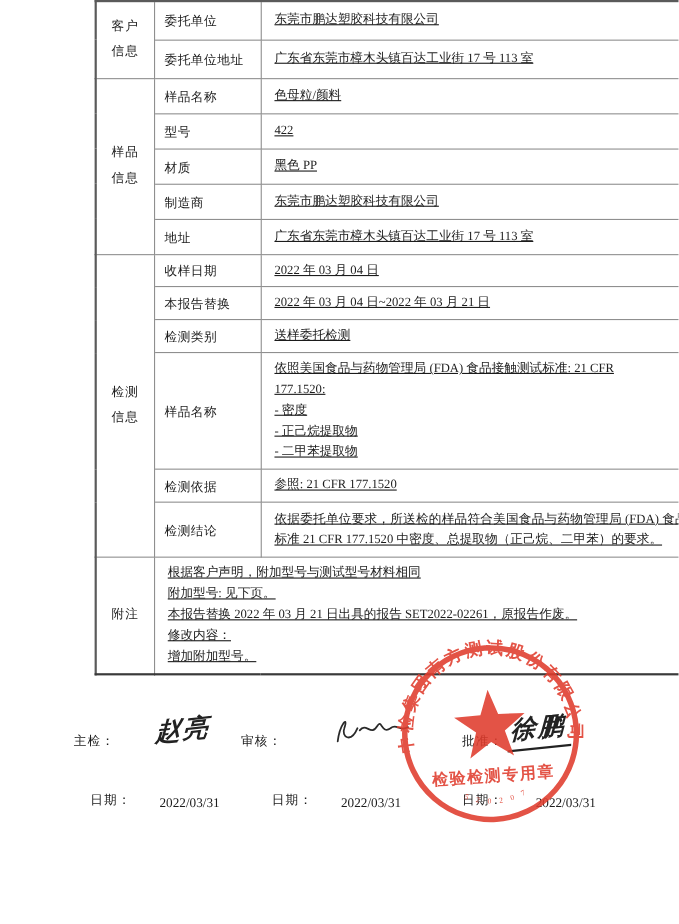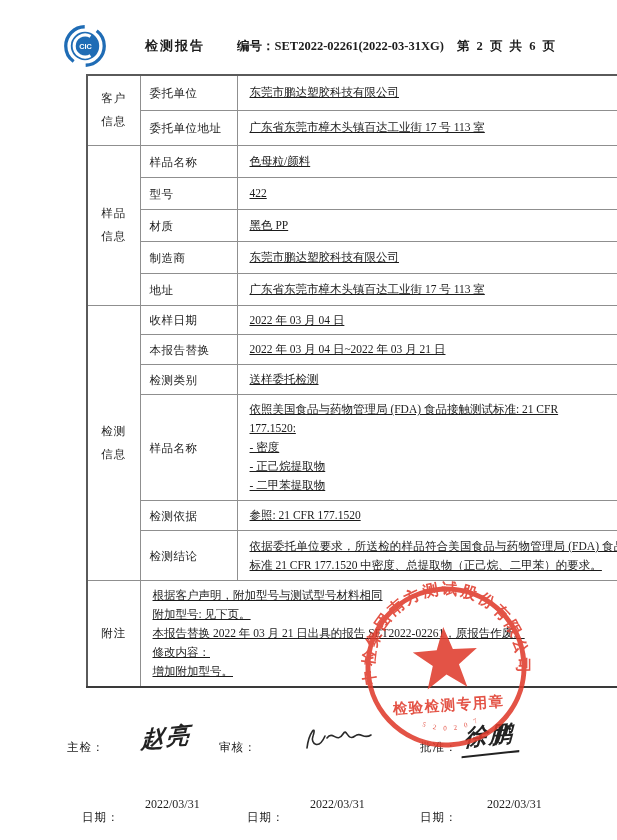--- a/index.html
+++ b/index.html
@@ -103,39 +103,28 @@
     position: absolute;
     font-size: 23px;
     font-weight: bold;
     font-style: italic;
     transform: rotate(-6deg) skewX(-8deg);
     letter-spacing: 2px;
     color: #222;
   }
   .hw-underline { border-bottom: 2px solid #222; padding: 0 6px 2px 2px; }
   .sig-squiggle { position: absolute; }
-  .date-label { position: absolute; top: 84px; letter-spacing: 1px; font-size: 11.5px; }
+  .date-label { position: absolute; top: 68px; letter-spacing: 1px; font-size: 11.5px; }
   .date-value { position: absolute; top: 71px; font-size: 12px; }
 </style>
 </head>
 <body>
 
 <div class="page">
 
-  <div class="header">
-    <svg class="logo" viewBox="0 0 48 48">
-      <circle cx="24" cy="24" r="21" fill="none" stroke="var(--logo-blue)" stroke-width="3.6" stroke-dasharray="52 14" stroke-dashoffset="20"></circle>
-      <circle cx="24" cy="24" r="15.5" fill="var(--logo-blue)"></circle>
-      <path d="M 30,13.5 A 12,12 0 1 0 30,34.5" stroke="#ffffff" stroke-width="3.4" fill="none"></path>
-      <text x="24.5" y="27.5" text-anchor="middle" font-size="8" font-weight="bold" font-family="Liberation Sans, sans-serif" fill="#ffffff">CIC</text>
-    </svg>
-    <div class="header-title">检测报告</div>
-    <div class="report-no">编号：SET2022-02261(2022-03-31XG)</div>
-    <div class="page-info">第 2 页 共 6 页</div>
-  </div>
 
   <table class="report-table">
     <colgroup>
         <col style="width:53px">
         <col style="width:97px">
         <col>
       </colgroup>
     <tbody>
 
       <tr style="height:35px">

